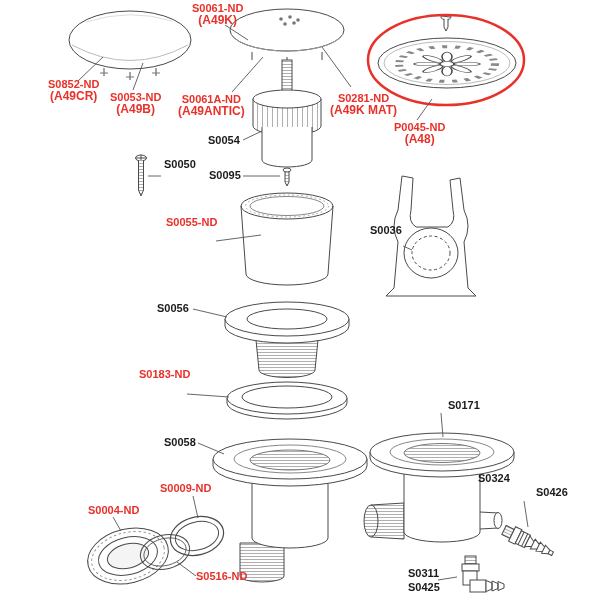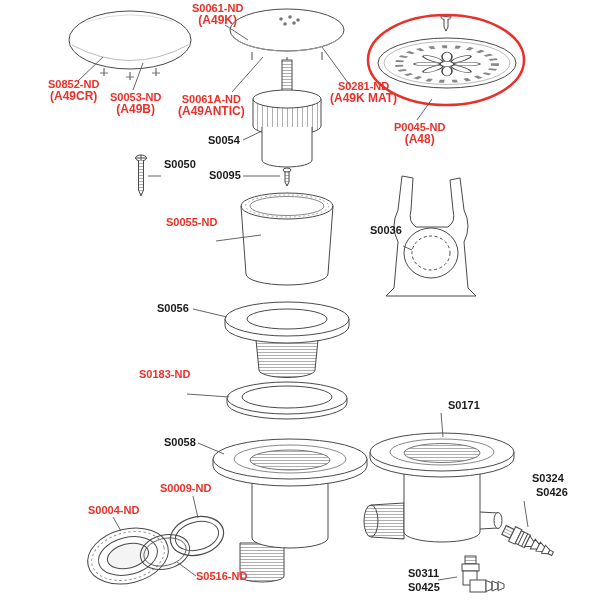--- a/index.html
+++ b/index.html
@@ -216,21 +216,21 @@
   <span class="variant">(A49B)</span>
 </div>
 <div class="plabel red" style="left:192px;top:2px">
   <span>S0061-ND</span>
   <span class="variant">(A49K)</span>
 </div>
 <div class="plabel red" style="left:178px;top:93px">
   <span>S0061A-ND</span>
   <span class="variant">(A49ANTIC)</span>
 </div>
-<div class="plabel red" style="left:330px;top:80px">
+<div class="plabel red" style="left:330px;top:92px">
   <span>S0281-ND</span>
   <span class="variant">(A49K MAT)</span>
 </div>
 <div class="plabel red" style="left:394px;top:121px">
   <span>P0045-ND</span>
   <span class="variant">(A48)</span>
 </div>
 <div class="plabel" style="left:208px;top:134px">
   <span>S0054</span>
 </div>
@@ -260,21 +260,21 @@
 </div>
 <div class="plabel red" style="left:88px;top:504px">
   <span>S0004-ND</span>
 </div>
 <div class="plabel red" style="left:160px;top:482px">
   <span>S0009-ND</span>
 </div>
 <div class="plabel red" style="left:196px;top:570px">
   <span>S0516-ND</span>
 </div>
-<div class="plabel" style="left:532px;top:472px">
+<div class="plabel" style="left:478px;top:472px">
   <span>S0324</span>
 </div>
 <div class="plabel" style="left:536px;top:486px">
   <span>S0426</span>
 </div>
 <div class="plabel" style="left:408px;top:567px">
   <span>S0311</span>
 </div>
 <div class="plabel" style="left:408px;top:581px">
   <span>S0425</span>

